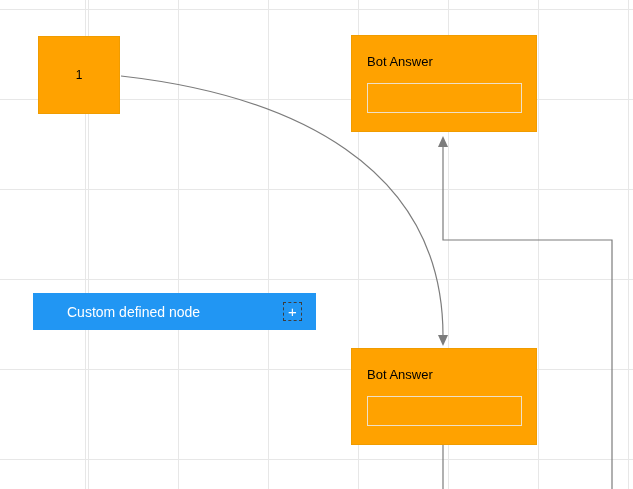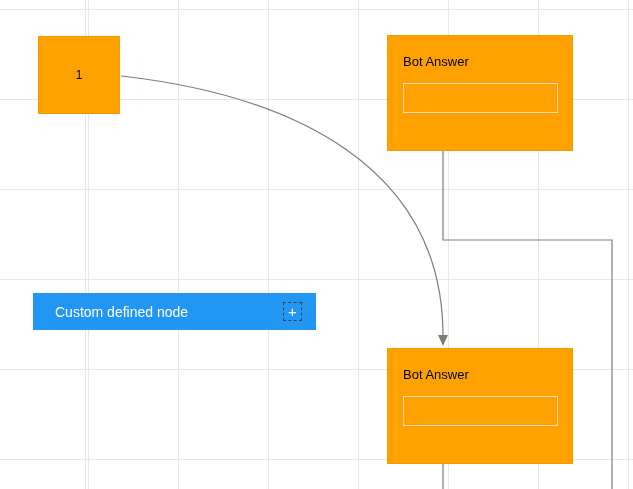--- a/index.html
+++ b/index.html
@@ -20,40 +20,40 @@
   .conn{fill:none;stroke:#7c7c7c;stroke-width:1.2px;}
   .arrow{fill:#7c7c7c;stroke:none;}
   .node{position:absolute;z-index:2;box-sizing:border-box;}
   .node-square{
     left:38px;top:36px;width:82px;height:78px;
     background:#ffa200;border:1px solid #f09c00;
     display:flex;align-items:center;justify-content:center;
     font-size:12px;color:#000;
   }
   .node-bot{
-    width:186px;height:116px;background:#ffa200;border:1px solid #f09c00;margin-left:36px;
+    width:186px;height:97px;background:#ffa200;border:1px solid #f09c00;
   }
   .node-bot-top{left:351px;top:35px;}
   .node-bot-bottom{left:351px;top:348px;}
   .bot-title{
     position:absolute;left:15px;top:18px;
     font-size:13px;color:#000;
   }
   .bot-input{
     position:absolute;left:15px;right:14px;top:47px;height:30px;
     border:1px solid rgba(235,235,235,0.85);
     background:transparent;box-sizing:border-box;
   }
   .node-custom{
     left:33px;top:293px;width:283px;height:37px;
     background:#2196f3;
     display:flex;align-items:center;
   }
   .custom-label{
-    color:#ffffff;font-size:14px;padding-left:22px;flex:1;
+    color:#ffffff;font-size:14px;padding-left:34px;flex:1;
   }
   .plus-box{
     width:19px;height:19px;margin-right:14px;
     border:1px dashed #3d3d3d;
     display:flex;align-items:center;justify-content:center;
     color:#ffffff;font-size:15px;line-height:1;
     box-sizing:border-box;cursor:pointer;
   }
 </style>
 </head>

